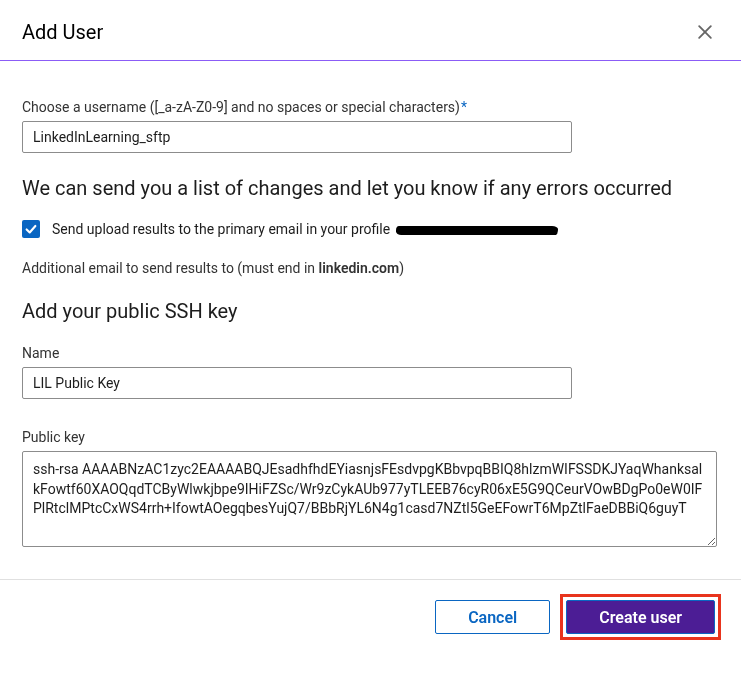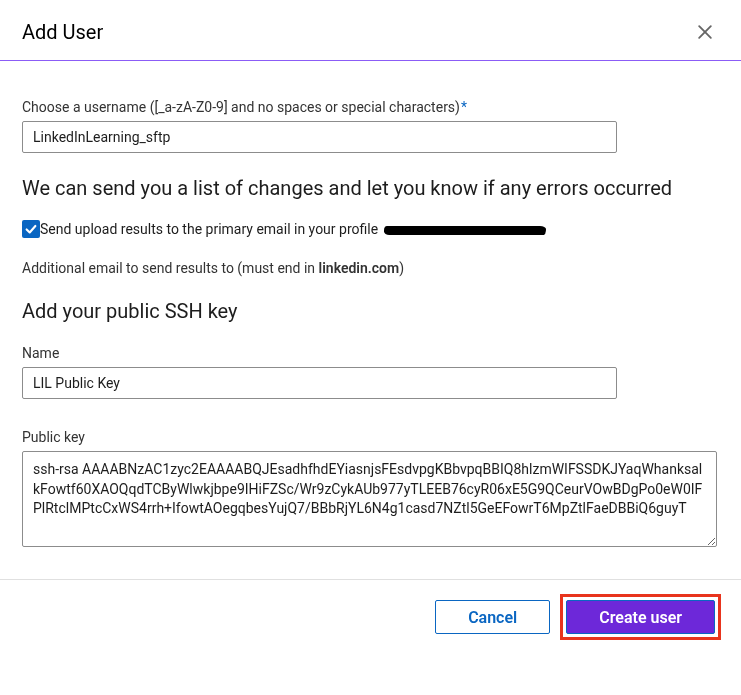--- a/index.html
+++ b/index.html
@@ -50,41 +50,42 @@
       margin-bottom: 6px;
     }
     .field-label.first {
       margin-top: 18px;
     }
     .asterisk {
       color: #0A66C2;
       margin-left: 1px;
     }
     .text-input {
-      width: 595px;
+      width: 550px;
       max-width: 100%;
       height: 32px;
       padding: 4px 10px;
       border: 1px solid #8c8c8c;
       border-radius: 2px;
       font-size: 14px;
       font-family: inherit;
       color: #1d1d1d;
     }
     .section-heading {
       font-size: 20px;
       font-weight: 400;
       color: #1d1d1d;
       margin-top: 23px;
       margin-bottom: 4px;
     }
     .checkbox-row {
       display: flex;
       align-items: center;
       margin-top: 20px;
+      gap: 12px;
     }
     .checkbox-box {
       width: 18px;
       height: 18px;
       background: #0A66C2;
       border-radius: 2px;
       display: flex;
       align-items: center;
       justify-content: center;
       cursor: pointer;
@@ -152,21 +153,21 @@
       border-radius: 2px;
       cursor: pointer;
       font-family: inherit;
     }
     .btn-secondary {
       background: #fff;
       color: #0A66C2;
       border: 1px solid #0A66C2;
     }
     .btn-primary {
-      background: #6d28d9;
+      background: #4c1d95;
       color: #fff;
       border: 1px solid #0A66C2;
     }
     .highlight-box {
       border: 3px solid #E8341D;
       padding: 3px;
       display: inline-flex;
     }
   </style>
 </head>

